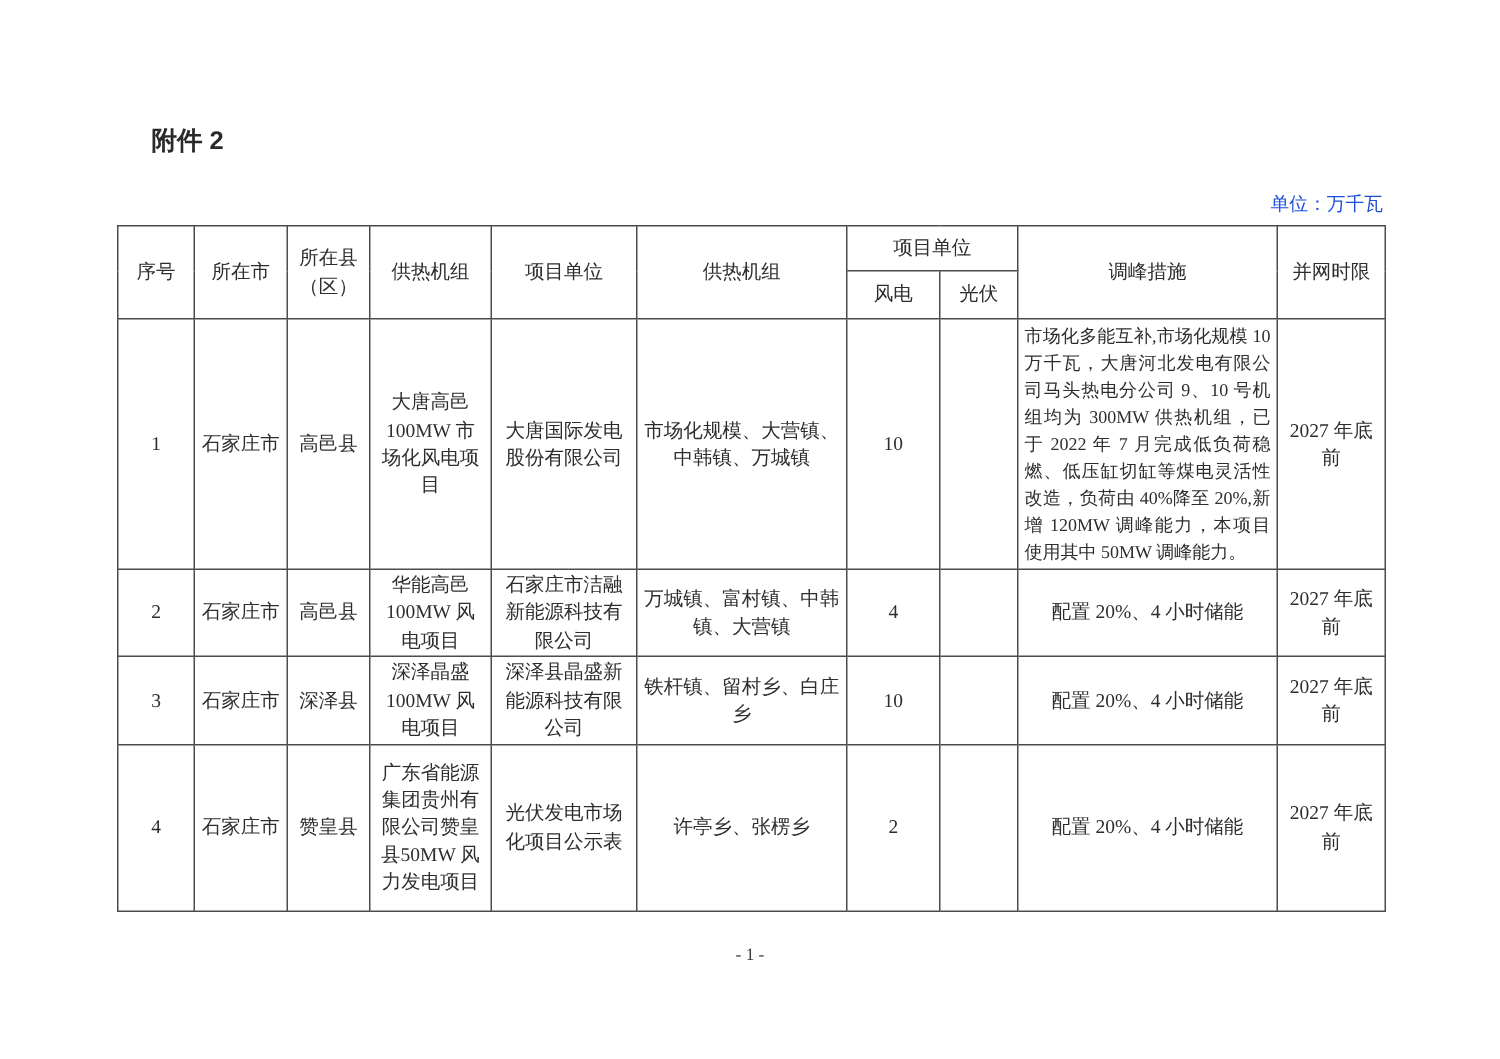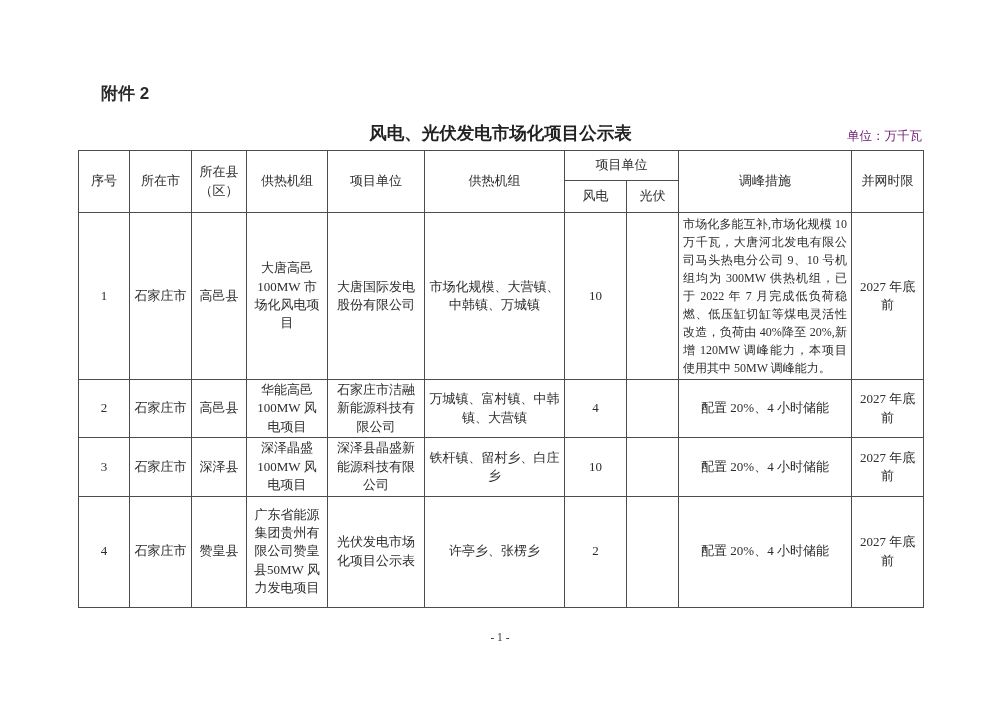--- a/index.html
+++ b/index.html
@@ -17,21 +17,21 @@
     font-weight:bold; font-size:17px; color:#2a2a2a;margin-left:21px;
   }
   .title-line {
     position:absolute; left:78px; top:121px; width:845px;
     text-align:center;
     font-family:"Liberation Sans","DejaVu Sans",sans-serif;
     font-weight:bold; font-size:17.5px; color:#222222;
   }
   .unit-label {
     position:absolute; right:78px; top:128px;
-    font-size:12.5px; color:#701a75;
+    font-size:12.5px; color:#1d4ed8;
   }
   .main-table {
     position:absolute; left:78px; top:150px;
     border-collapse:collapse; table-layout:fixed;
     width:845px;
   }
   .main-table td, .main-table th {
     border:1px solid #4c4c4c;
     text-align:center; vertical-align:middle;
     font-weight:normal;
@@ -57,21 +57,20 @@
     text-align:center; font-size:11.5px; color:#3a3a3a;
   }
 </style>
 </head>
 <body>
 
 <div class="page">
 
   <div class="attachment">附件 2</div>
 
-  <div class="title-line">风电、光伏发电市场化项目公示表</div>
 
   <div class="unit-label">单位：万千瓦</div>
 
   <table class="main-table">
     <colgroup>
       <col style="width:51px">
       <col style="width:62px">
       <col style="width:55px">
       <col style="width:81px">
       <col style="width:97px">

